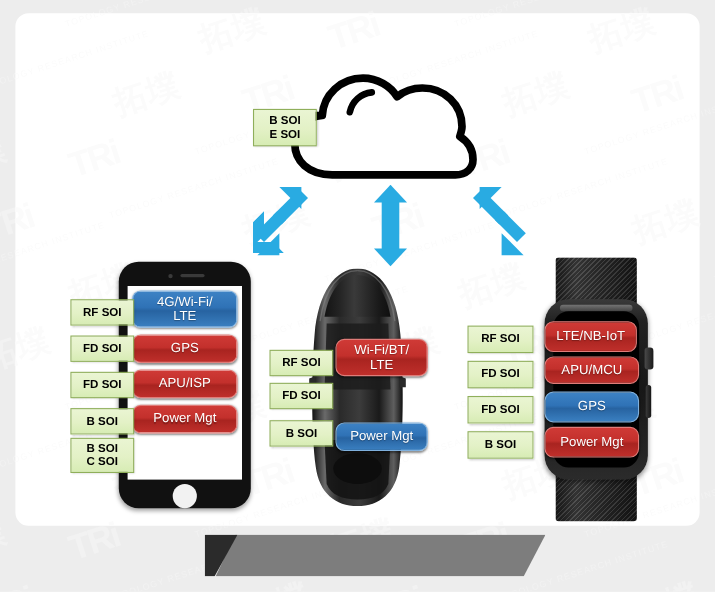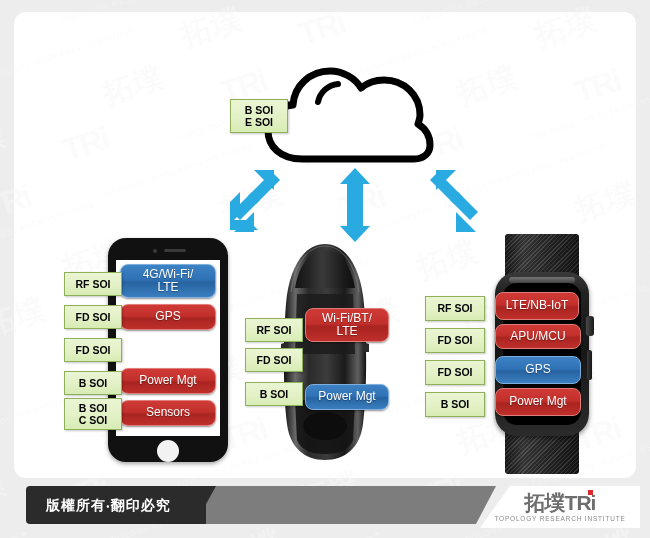--- a/index.html
+++ b/index.html
@@ -525,22 +525,22 @@
     <span>B SOI</span>
   </div>
   <div class="tag" style="left:64px; top:398px; width:56px; height:30px;">
     <span>B SOI</span>
     <span>C SOI</span>
   </div>
 
   <div class="chip blue" style="left:120px; top:264px; width:96px; height:34px; white-space:pre-line;">4G/Wi-Fi/
 LTE</div>
   <div class="chip red" style="left:120px; top:304px; width:96px; height:26px;">GPS</div>
+  <div class="chip red" style="left:120px; top:336px; width:96px; height:26px;">APU/ISP</div>
   <div class="chip red" style="left:120px; top:368px; width:96px; height:26px;">Power Mgt</div>
-  <div class="chip red" style="left:120px; top:400px; width:96px; height:26px;">Sensors</div>
 
   <div class="car">
     <svg width="88" height="216" viewBox="0 0 88 216">
       <defs>
         <linearGradient id="carBody" x1="0" y1="0" x2="1" y2="0">
           <stop offset="0%" stop-color="#111111"></stop>
           <stop offset="14%" stop-color="#6a6a6a"></stop>
           <stop offset="30%" stop-color="#2a2a2a"></stop>
           <stop offset="52%" stop-color="#3c3c3c"></stop>
           <stop offset="74%" stop-color="#1a1a1a"></stop>
@@ -605,23 +605,15 @@
   </div>
 
   <div class="chip red" style="left:495px; top:292px; width:84px; height:28px;">LTE/NB-IoT</div>
   <div class="chip red" style="left:495px; top:324px; width:86px; height:25px;">APU/MCU</div>
   <div class="chip blue" style="left:495px; top:356px; width:86px; height:28px;">GPS</div>
   <div class="chip red" style="left:495px; top:388px; width:86px; height:28px;">Power Mgt</div>
 
   <div class="footer">
     <div class="footer-gray"></div>
     <div class="footer-dark-skew"></div>
-    <div class="footer-dark">版權所有‧翻印必究</div>
-    <div class="footer-logo">
-      <div class="logo-main">
-        <span>拓墣TRi</span>
-        <span class="logo-dot"></span>
-      </div>
-      <div class="logo-sub">TOPOLOGY RESEARCH INSTITUTE</div>
-    </div>
   </div>
 
 </div>
 
 </body></html>

